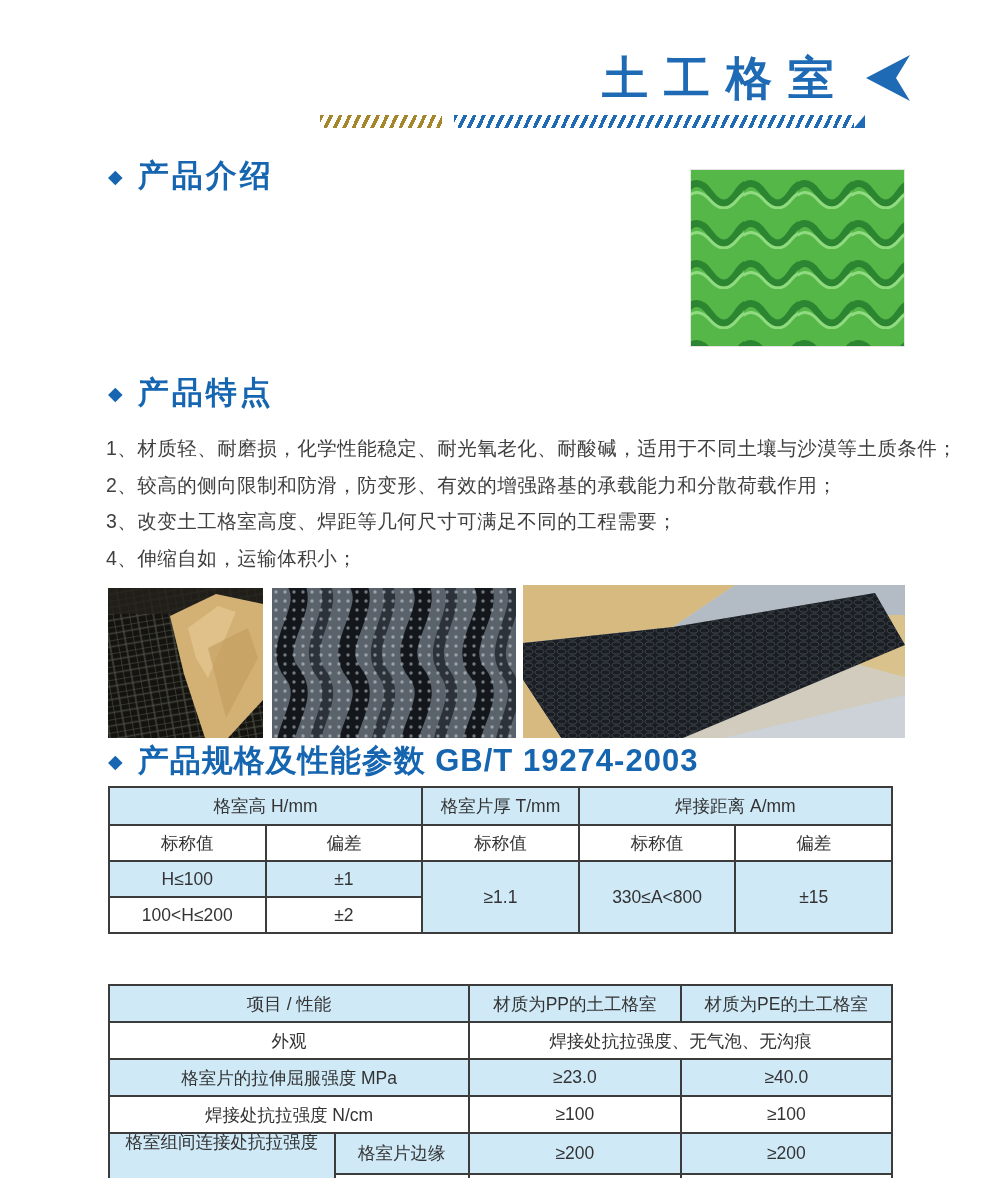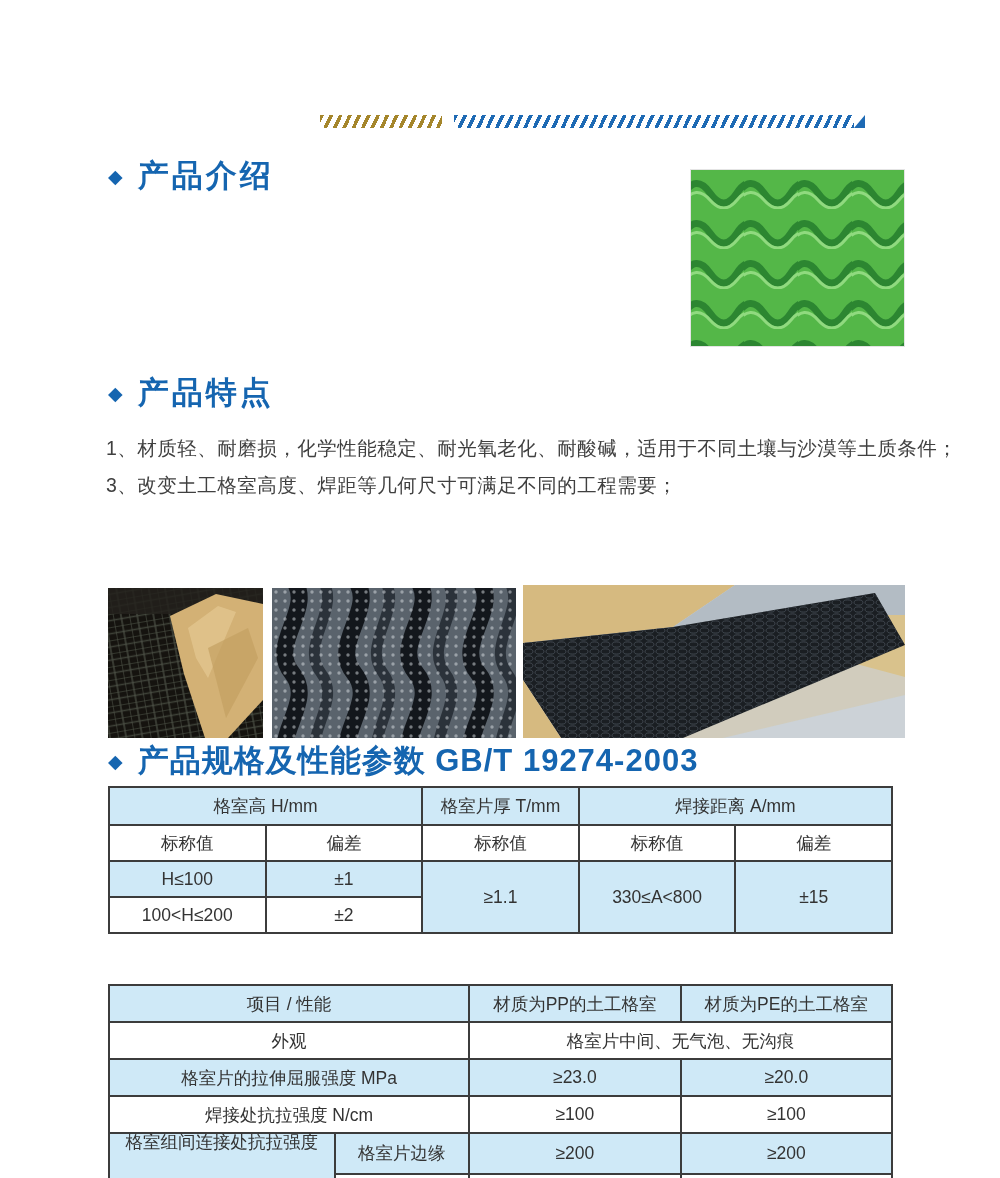--- a/index.html
+++ b/index.html
@@ -66,20 +66,26 @@
   .t2 td { height:37px; }
   .group-cell { line-height:1; }
   .group-cell .gl { display:block; }
   .group-cell .gl + .gl { margin-top:44px; }
 </style>
 </head>
 <body>
 
 <div class="page">
 
+  <div class="title-row">
+    <span class="page-title">土工格室</span>
+    <svg class="title-arrow" viewBox="0 0 44 46">
+      <polygon points="44,0 0,23 44,46 30,23" fill="#1e6ab4"></polygon>
+    </svg>
+  </div>
 
   <div class="stripe-bar">
     <div class="stripe-gold"></div>
     <div class="stripe-gap"></div>
     <div class="stripe-blue"></div>
     <div class="stripe-tri"></div>
   </div>
 
   <div class="sec-head head-intro">
     <span class="diamond">◆</span>
@@ -99,21 +105,23 @@
       <rect x="0.5" y="0.5" width="214" height="177" fill="none" stroke="#e4e4e4"></rect>
     </svg>
   </div>
 
   <div class="sec-head head-features">
     <span class="diamond">◆</span>
     <span class="sec-title">产品特点</span>
   </div>
   <div class="feature-list">
     <div class="item">1、材质轻、耐磨损，化学性能稳定、耐光氧老化、耐酸碱，适用于不同土壤与沙漠等土质条件；</div>
+    <div class="item">2、较高的侧向限制和防滑，防变形、有效的增强路基的承载能力和分散荷载作用；</div>
     <div class="item">3、改变土工格室高度、焊距等几何尺寸可满足不同的工程需要；</div>
+    <div class="item">4、伸缩自如，运输体积小；</div>
   </div>
 
   <div class="photo1">
     <svg width="155" height="150" viewBox="0 0 155 150">
       <defs>
         <pattern id="mesh" width="16" height="13" patternUnits="userSpaceOnUse" patternTransform="rotate(-10)">
           <rect width="16" height="13" fill="#15130f"></rect>
           <path d="M0 0H16M0 6.5H16" stroke="#3e4238" stroke-width="1.4"></path>
           <path d="M0 0V13M8 0V13" stroke="#4c5146" stroke-width="1.2"></path>
         </pattern>
@@ -207,26 +215,26 @@
         <col style="width:27%">
       </colgroup>
     <tbody>
         <tr>
       <td colspan="2" class="blue">项目 / 性能</td>
       <td class="blue">材质为PP的土工格室</td>
       <td class="blue">材质为PE的土工格室</td>
     </tr>
     <tr>
       <td colspan="2">外观</td>
-      <td colspan="2">格室片中间、无气泡、无沟痕</td>
+      <td colspan="2">焊接处抗拉强度、无气泡、无沟痕</td>
     </tr>
     <tr>
       <td colspan="2" class="blue">格室片的拉伸屈服强度 MPa</td>
       <td class="blue">≥23.0</td>
-      <td class="blue">≥20.0</td>
+      <td class="blue">≥40.0</td>
     </tr>
     <tr>
       <td colspan="2">焊接处抗拉强度 N/cm</td>
       <td>≥100</td>
       <td>≥100</td>
     </tr>
     <tr>
       <td rowspan="2" class="blue group-cell">
         <span class="gl">格室组间连接处抗拉强度</span>
         <span class="gl">N/cm</span>

